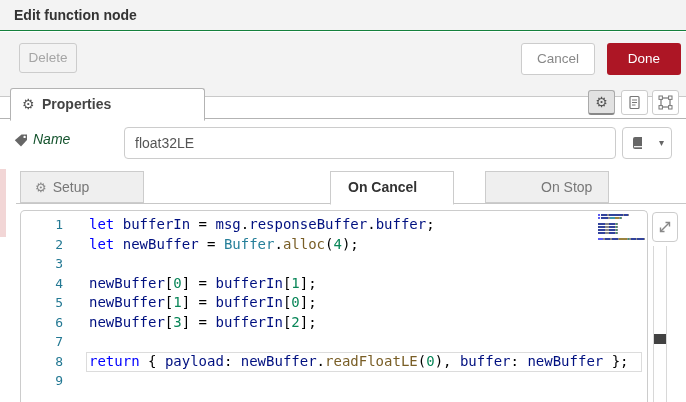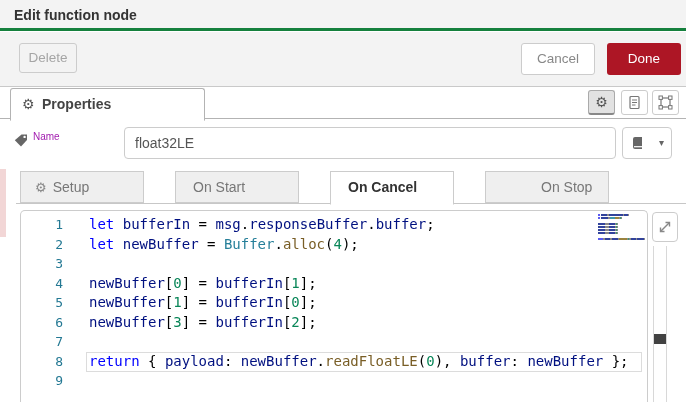--- a/index.html
+++ b/index.html
@@ -1,25 +1,25 @@
 <!DOCTYPE html>
 <html><head>
 <meta charset="utf-8">
 <style>
   html,body{margin:0;padding:0;background:#fff;}
   .screen{position:relative;width:686px;height:402px;background:#fff;overflow:hidden;
           font-family:"Liberation Sans",sans-serif;color:#333;}
 
   
   .hdr{position:absolute;left:0;top:0;width:686px;height:31px;background:#f3f3f3;
-       border-bottom:3px solid #15803d;box-sizing:border-box;}
+       border-bottom:1px solid #15803d;box-sizing:border-box;}
   .hdr-title{position:absolute;left:14px;top:0;line-height:30px;font-size:14px;font-weight:bold;color:#333;}
 
   
-  .tbar{position:absolute;left:0;top:32px;width:686px;height:55px;background:#f3f3f3;
+  .tbar{position:absolute;left:0;top:32px;width:686px;height:65px;background:#f3f3f3;
         border-bottom:1px solid #c9c9c9;box-sizing:border-box;}
   .btn{position:absolute;box-sizing:border-box;border-radius:3px;font-size:13.5px;text-align:center;cursor:pointer;}
   .btn-delete{left:19px;top:11px;width:58px;height:30px;line-height:28px;background:#f3f3f3;
               border:1px solid #ccc;color:#a5a5a5;}
   .btn-cancel{right:91px;top:11px;width:74px;height:32px;line-height:30px;background:#fff;
               border:1px solid #ccc;color:#888;}
   .btn-done{right:5px;top:11px;width:74px;height:32px;line-height:32px;background:#ad1625;
             border:none;color:#fff;}
 
   
@@ -30,21 +30,21 @@
   .props-tab .lbl{position:absolute;left:31px;top:0;line-height:31px;font-size:14px;font-weight:bold;color:#444;}
   .props-tab .gear{position:absolute;left:11px;top:0;line-height:31px;font-size:14px;color:#555;}
   .mini-btn{position:absolute;top:90px;width:27px;height:25px;box-sizing:border-box;background:#fff;
             border:1px solid #ccc;border-radius:3px;text-align:center;cursor:pointer;}
   .mini-btn.active{background:#e2e2e2;border-color:#aaa;border-bottom:2px solid #888;}
   .mini-btn .gear{font-size:14px;line-height:23px;color:#555;}
   .mini-btn svg{margin-top:4px;}
 
   
   .tag-ico{position:absolute;left:14px;top:133px;}
-  .name-lbl{position:absolute;left:33px;top:131px;font-size:10px;color:#a21caf;}
+  .name-lbl{position:absolute;left:33px;top:131px;font-size:14px;color:#14532d;font-style:italic;}
   .name-input{position:absolute;left:124px;top:127px;width:492px;height:32px;box-sizing:border-box;
               border:1px solid #ccc;border-radius:4px;padding:0 10px;font-size:14px;color:#555;
               font-family:"Liberation Sans",sans-serif;outline:none;background:#fff;}
   .book-btn{position:absolute;left:622px;top:127px;width:50px;height:32px;box-sizing:border-box;
             background:#fff;border:1px solid #ccc;border-radius:4px;cursor:pointer;}
   .book-btn svg{position:absolute;left:8px;top:8px;}
   .book-btn .caret{position:absolute;right:7px;top:0;line-height:30px;font-size:10px;color:#666;}
 
   
   .ftabs-line{position:absolute;left:16px;top:203px;right:0;height:1px;background:#c7c7c7;}
@@ -141,23 +141,20 @@
     <svg width="13" height="14" viewBox="0 0 13 14">
       <path d="M4 1 H11 V13 H4 A2 2 0 0 1 2 11 V3 A2 2 0 0 1 4 1 Z" fill="#666"></path>
       <line x1="3" y1="10.7" x2="11" y2="10.7" stroke="#fff" stroke-width="1.2"></line>
     </svg>
     <span class="caret">▾</span>
   </div>
 
   <div class="ftabs-line"></div>
   <div class="ftab t1">
     <span class="gear">⚙</span><span>Setup</span>
-  </div>
-  <div class="ftab t2">
-    <span class="txt">On Start</span>
   </div>
   <div class="ftab active">
     <span class="txt">On Cancel</span>
   </div>
   <div class="ftab t4">
     <span class="txt">On Stop</span>
   </div>
 
   <div class="artifact"></div>
 

